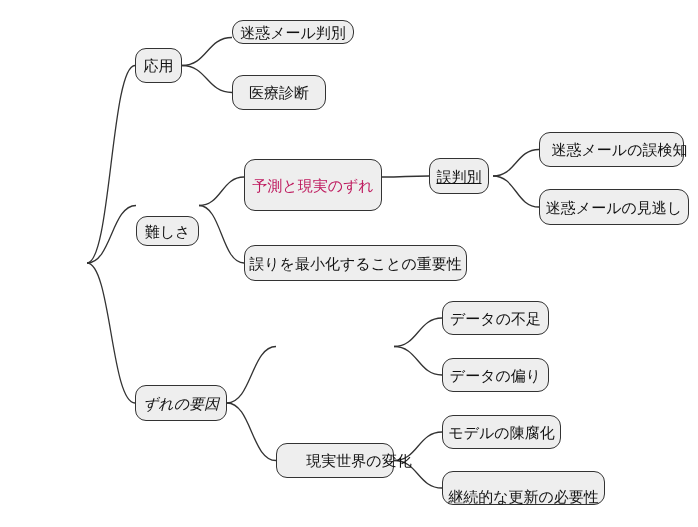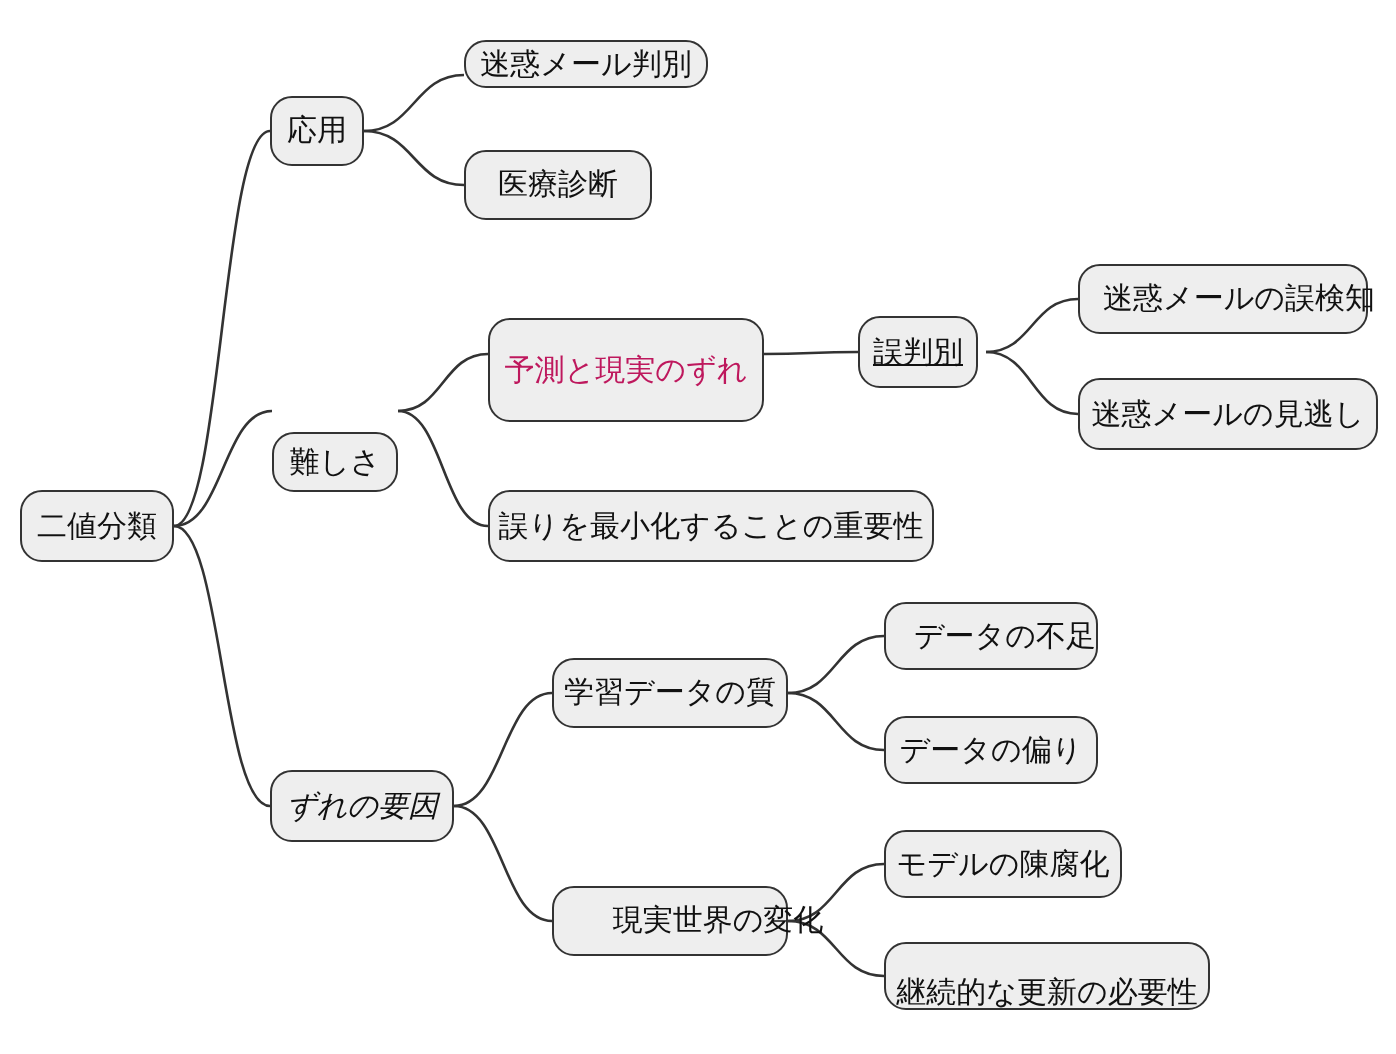--- a/index.html
+++ b/index.html
@@ -61,23 +61,20 @@
       <path d="M 493 176 C 516 176, 516 149.5, 539 149.5" fill="none" stroke="#333333" stroke-width="1.3"></path>
       <path d="M 493 176 C 516 176, 516 207, 539 207" fill="none" stroke="#333333" stroke-width="1.3"></path>
       <path d="M 227 403 C 251.5 403, 251.5 346.5, 276 346.5" fill="none" stroke="#333333" stroke-width="1.3"></path>
       <path d="M 227 403 C 251.5 403, 251.5 460.5, 276 460.5" fill="none" stroke="#333333" stroke-width="1.3"></path>
       <path d="M 394 346.5 C 418 346.5, 418 318, 442 318" fill="none" stroke="#333333" stroke-width="1.3"></path>
       <path d="M 394 346.5 C 418 346.5, 418 375, 442 375" fill="none" stroke="#333333" stroke-width="1.3"></path>
       <path d="M 394 460.5 C 418 460.5, 418 432, 442 432" fill="none" stroke="#333333" stroke-width="1.3"></path>
       <path d="M 394 460.5 C 418 460.5, 418 488, 442 488" fill="none" stroke="#333333" stroke-width="1.3"></path>
     </svg>
   <div class="nodes-layer">
-      <div class="node" style="left: 10px; top: 245px; width: 77px; height: 36px; background: rgb(238, 238, 238); border: 1.6px solid rgb(51, 51, 51); color: rgb(17, 17, 17);">
-        <span class="node-label">二値分類</span>
-      </div>
       <div class="node" style="left: 135px; top: 48px; width: 47px; height: 35px; background: rgb(238, 238, 238); border: 1.6px solid rgb(51, 51, 51); color: rgb(17, 17, 17);">
         <span class="node-label">応用</span>
       </div>
       <div class="node" style="left: 232px; top: 20px; width: 122px; height: 24px; background: rgb(238, 238, 238); border: 1.6px solid rgb(51, 51, 51); color: rgb(17, 17, 17);">
         <span class="node-label">迷惑メール判別</span>
       </div>
       <div class="node" style="left: 232px; top: 75px; width: 94px; height: 35px; background: rgb(238, 238, 238); border: 1.6px solid rgb(51, 51, 51); color: rgb(17, 17, 17);">
         <span class="node-label">医療診断</span>
       </div>
       <div class="node" style="left: 136px; top: 188px; width: 63px; height: 30px; background: rgb(238, 238, 238); border: 1.6px solid rgb(51, 51, 51); color: rgb(17, 17, 17); margin-top: 28px;">
@@ -94,24 +91,21 @@
       </div>
       <div class="node" style="left: 539px; top: 189px; width: 150px; height: 36px; background: rgb(238, 238, 238); border: 1.6px solid rgb(51, 51, 51); color: rgb(17, 17, 17);">
         <span class="node-label">迷惑メールの見逃し</span>
       </div>
       <div class="node" style="left: 244px; top: 245px; width: 223px; height: 36px; background: rgb(238, 238, 238); border: 1.6px solid rgb(51, 51, 51); color: rgb(17, 17, 17);">
         <span class="node-label">誤りを最小化することの重要性</span>
       </div>
       <div class="node" style="left: 135px; top: 385px; width: 92px; height: 36px; background: rgb(238, 238, 238); border: 1.6px solid rgb(51, 51, 51); color: rgb(17, 17, 17); font-style: italic;">
         <span class="node-label">ずれの要因</span>
       </div>
-      <div class="node" style="left: 276px; top: 329px; width: 118px; height: 35px; background: rgb(238, 238, 238); border: 1.6px solid rgb(51, 51, 51); color: rgb(17, 17, 17);">
-        <span class="node-label">学習データの質</span>
-      </div>
-      <div class="node" style="left: 442px; top: 301px; width: 107px; height: 34px; background: rgb(238, 238, 238); border: 1.6px solid rgb(51, 51, 51); color: rgb(17, 17, 17); justify-content: flex-end;">
+      <div class="node" style="left: 442px; top: 301px; width: 107px; height: 34px; background: rgb(238, 238, 238); border: 1.6px solid rgb(51, 51, 51); color: rgb(17, 17, 17);">
         <span class="node-label">データの不足</span>
       </div>
       <div class="node" style="left: 442px; top: 358px; width: 107px; height: 34px; background: rgb(238, 238, 238); border: 1.6px solid rgb(51, 51, 51); color: rgb(17, 17, 17);">
         <span class="node-label">データの偏り</span>
       </div>
       <div class="node" style="left: 276px; top: 443px; width: 118px; height: 35px; background: rgb(238, 238, 238); border: 1.6px solid rgb(51, 51, 51); color: rgb(17, 17, 17); padding-left: 48px;">
         <span class="node-label">現実世界の変化</span>
       </div>
       <div class="node" style="left: 442px; top: 415px; width: 119px; height: 34px; background: rgb(238, 238, 238); border: 1.6px solid rgb(51, 51, 51); color: rgb(17, 17, 17);">
         <span class="node-label">モデルの陳腐化</span>

